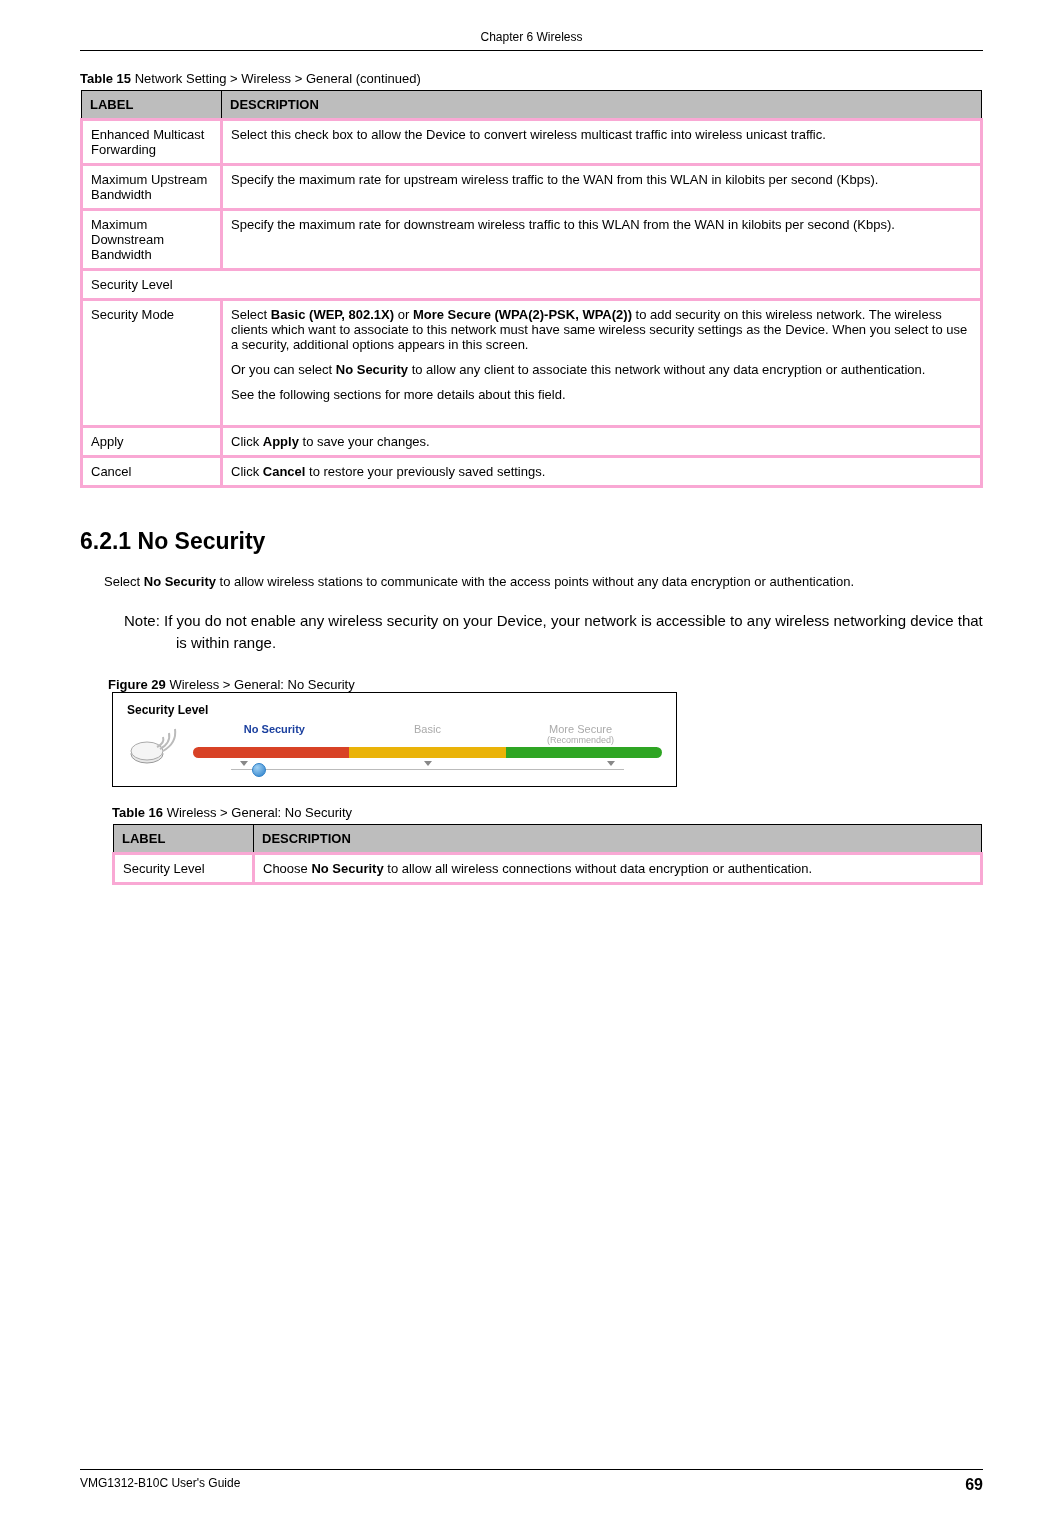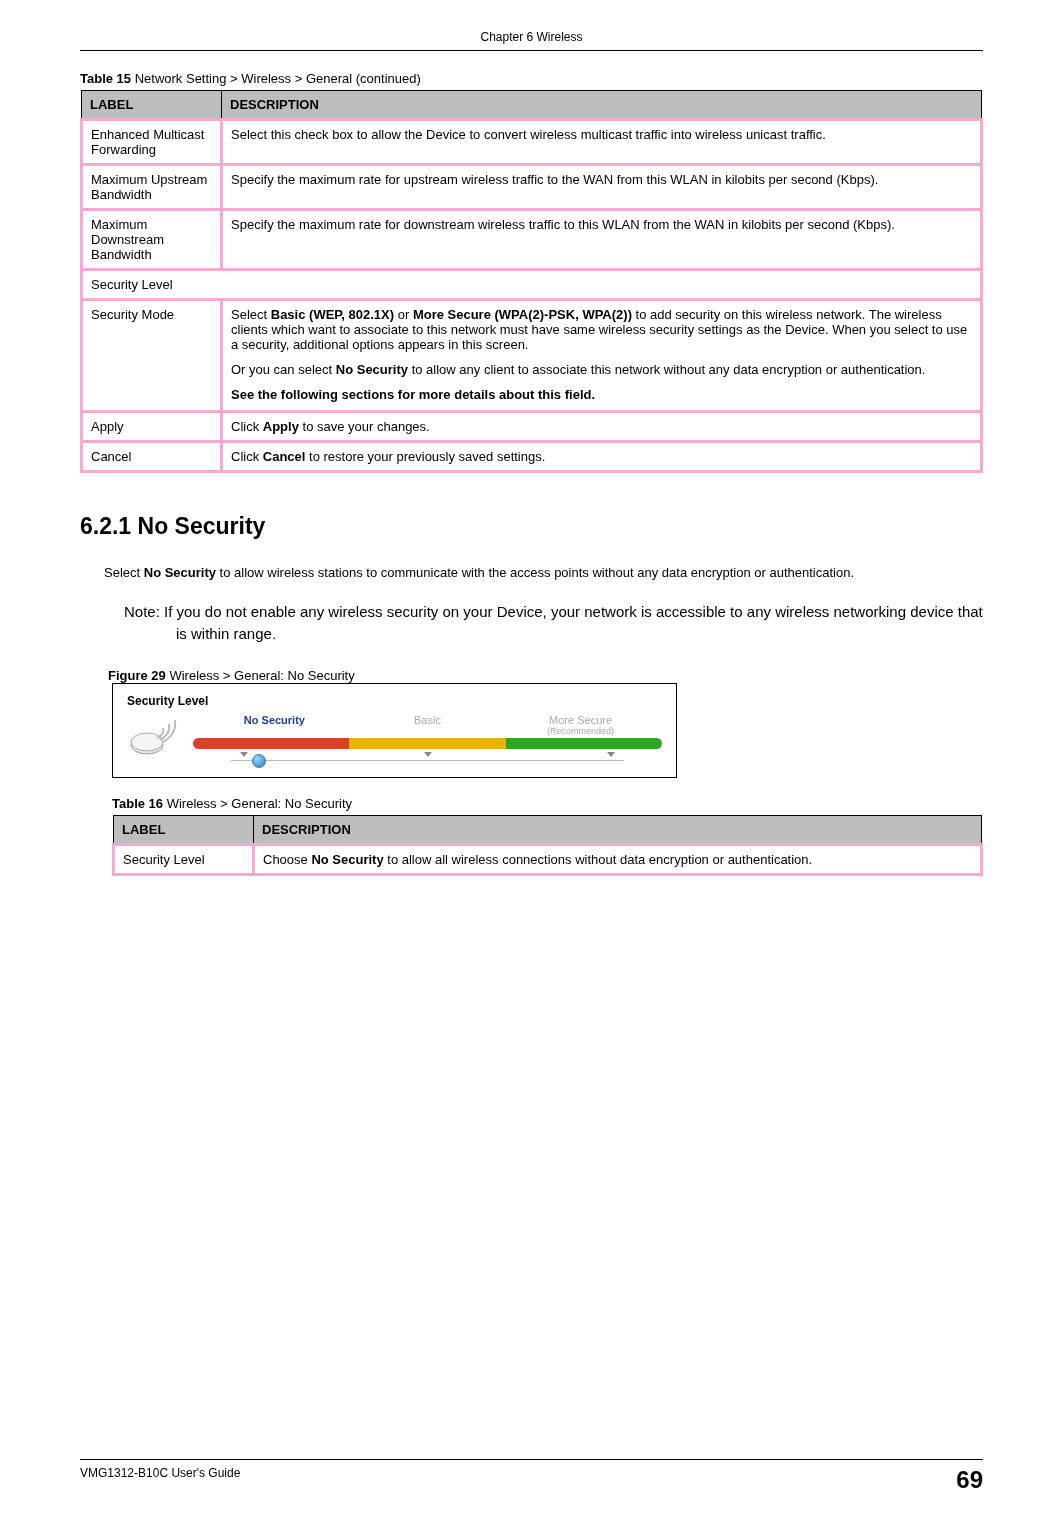--- a/index.html
+++ b/index.html
@@ -56,31 +56,30 @@
       width: 140px;
     }
     .section-row td {
       border-top: 1px solid #000;
       border-bottom: 1px solid #000;
     }
     .desc p {
       margin-bottom: 10px;
     }
     .desc p:last-child {
-      margin-bottom: 2px;
-      font-weight: bold;
+      margin-bottom: 17px;
     }
     .bold {
       font-weight: bold;
     }
     h2.section-heading {
       font-size: 23px;
       font-weight: bold;
       margin-top: 40px;
-      margin-bottom: 24px;
+      margin-bottom: 18px;
     }
     .body-text {
       margin-left: 24px;
       margin-bottom: 18px;
       line-height: 1.45;
     }
     .note-text {
       margin-left: 44px;
       font-size: 15px;
       line-height: 1.5;
@@ -196,21 +195,21 @@
       left: 80px;
       right: 80px;
       border-top: 1px solid #000;
       padding-top: 6px;
       display: flex;
       justify-content: space-between;
       font-size: 12px;
     }
     .footer .pagenum {
       font-weight: bold;
-      font-size: 24px;
+      font-size: 16px;
     }
     .table16-wrap {
       margin-left: 32px;
     }
   </style>
 </head>
 <body>
 
 <div class="page-container">
   <div class="chapter-header">Chapter 6 Wireless</div>

